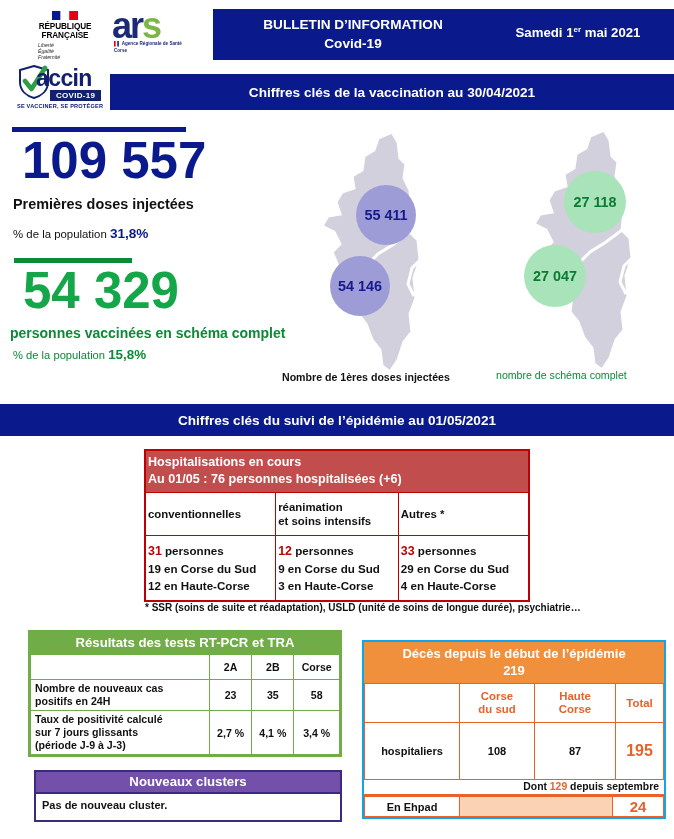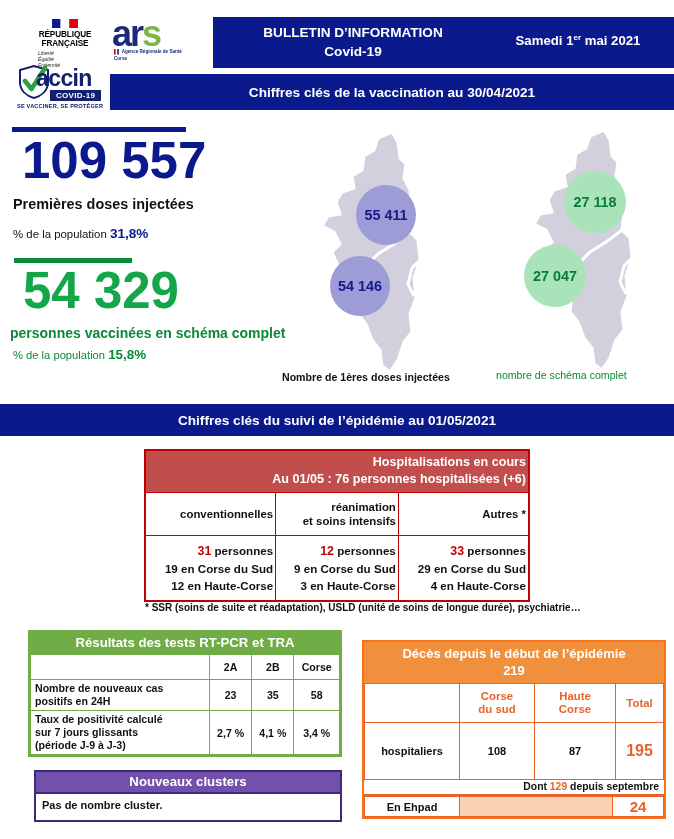--- a/index.html
+++ b/index.html
@@ -18,21 +18,21 @@
   .page {
     position: relative;
     width: 674px;
     height: 839px;
     background: #ffffff;
   }
 
   
   .header-row {
     position: absolute;
-    left: 0; top: 12px;
+    left: 0; top: 4px;
     width: 558px; height: 60px;
   }
   .rf-logo {
     position: absolute;
     left: 26px; top: 5px;
     width: 78px; height: 52px;
     text-align: center;
   }
   .rf-flag {
     width: 26px; height: 9px;
@@ -288,21 +288,21 @@
     color: #ffffff;
     text-align: center;
     font-weight: bold;
     font-size: 12.6px;
     line-height: 17px;
     padding: 3px 2px 4px 2px;
     border-bottom: 2px solid #c00000;
   }
   .hosp-table td {
     border: 1px solid #c00000;
-    text-align: right;
+    text-align: left;
     vertical-align: middle;
   }
   .hosp-colhead {
     font-size: 11.4px;
     font-weight: bold;
     color: #111111;
     line-height: 14px;
     height: 38px;
     padding: 2px;
   }
@@ -375,21 +375,21 @@
     font-weight: bold;
     color: #111111;
     padding: 5px 6px 9px 6px;
   }
 
   
   .deces-wrap {
     position: absolute;
     left: 362px; top: 640px;
     width: 300px;
-    border: 2px solid #f97316;
+    border: 2px solid #0ea5e9;
   }
   .deces-title {
     background: #f0903c;
     color: #ffffff;
     font-weight: bold;
     font-size: 13px;
     text-align: center;
     padding: 3px 4px 4px 4px;
     line-height: 17px;
   }
@@ -592,21 +592,21 @@
         <td class="val">2,7 %</td>
         <td class="val">4,1 %</td>
         <td class="val">3,4 %</td>
       </tr>
     </tbody>
       </table>
   </div>
 
   <div class="clusters-wrap">
     <div class="clusters-title">Nouveaux clusters</div>
-    <div class="clusters-body">Pas de nombre cluster.</div>
+    <div class="clusters-body">Pas de nouveau cluster.</div>
   </div>
 
   <div class="deces-wrap">
     <div class="deces-title">
       <div>Décès depuis le début de l’épidémie</div>
       <div>219</div>
     </div>
     <table class="deces">
       <tbody>
           <tr class="hdr">

